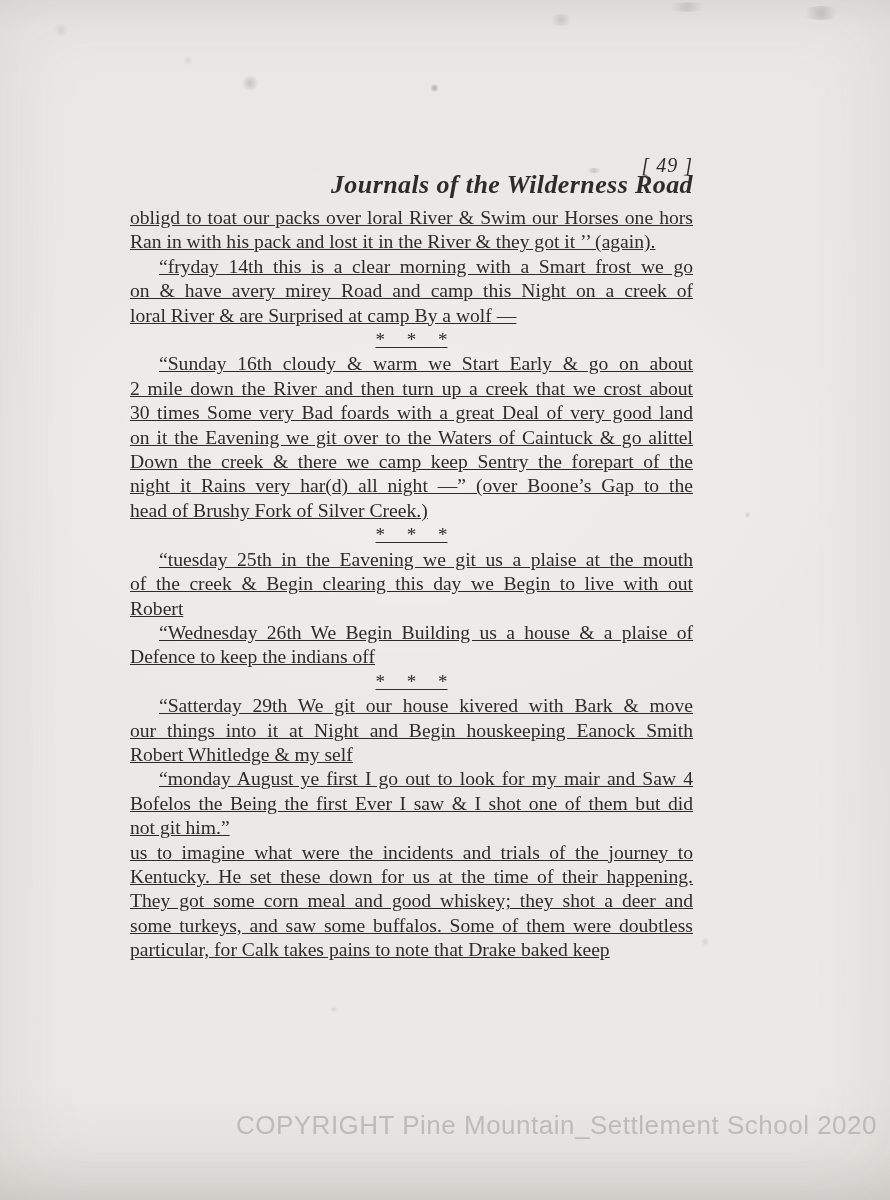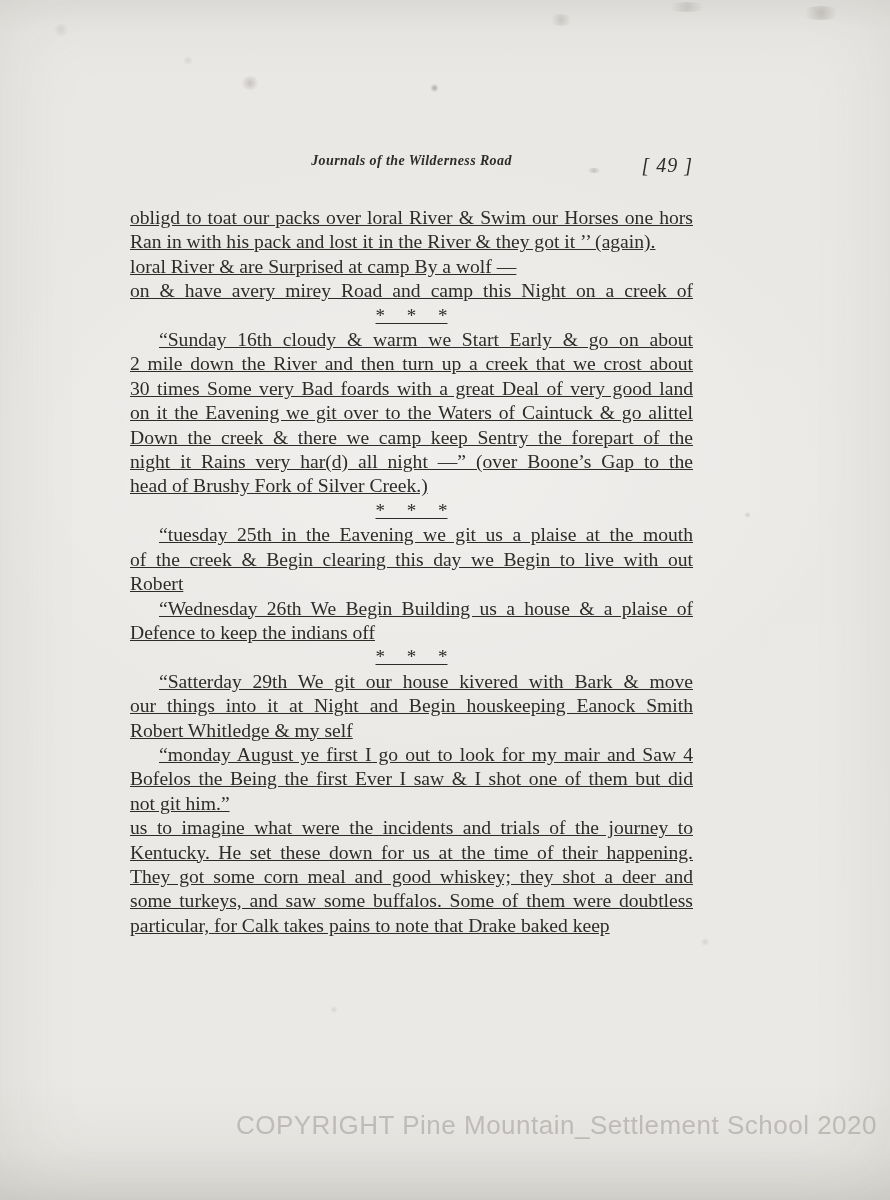--- a/index.html
+++ b/index.html
@@ -11,23 +11,23 @@
     font-family: "Liberation Serif", "DejaVu Serif", serif;
     color: #2e2c29;
     background:
       radial-gradient(ellipse 620px 420px at 46% 38%, rgba(255,255,255,0.30), rgba(255,255,255,0) 75%),
       linear-gradient(180deg, #e4e2df 0px, #eae8e5 30px, #ebe9e6 1080px, #e5e3df 1150px, #dcdad6 1185px, #d6d4d0 1200px);
     box-shadow: inset 0 0 80px rgba(115,110,102,0.14);
   }
 
   .header { position: absolute; left: 130px; top: 153px; width: 563px; height: 28px; }
   .running-title {
-    display: block; text-align: center;
+    display: block; text-align: right;
     font-style: italic; font-weight: 600;
-    font-size: 14px; letter-spacing: 0.4px;
+    font-size: 26px; letter-spacing: 0.4px; margin-top: 17px;
   }
   .page-number { position: absolute; right: 0px; top: 1px; font-size: 20px; letter-spacing: 1px; font-style: italic; }
 
   .body-block { position: absolute; left: 130px; top: 206px; width: 563px; font-size: 19.6px; line-height: 24.4px; text-decoration: underline; }
   .line { text-align: justify; text-align-last: justify; }
   .line.last { text-align-last: left; }
   .line.indent { text-indent: 29px; }
   .separator { text-align: center; word-spacing: 17px; font-size: 19px; line-height: 24.4px; }
 
   .watermark {
@@ -75,22 +75,23 @@
     <span class="running-title">Journals of the Wilderness Road</span>
     <span class="page-number">[ 49 ]</span>
   </div>
 
   <div class="body-block" id="body-block">
       <div class="paragraph">
         <div class="line">obligd to toat our packs over loral River &amp; Swim our Horses one hors</div>
         <div class="line last">Ran in with his pack and lost it in the River &amp; they got it ’’ (again).</div>
       </div>
       <div class="paragraph">
+        <div class="line indent">“fryday 14th this is a clear morning with a Smart frost we go</div>
+        <div class="line">on &amp; have avery mirey Road and camp this Night on a creek of</div>
         <div class="line last">loral River &amp; are Surprised at camp By a wolf —</div>
-        <div class="line">on &amp; have avery mirey Road and camp this Night on a creek of</div>
       </div>
       <div class="separator">* * *</div>
       <div class="paragraph">
         <div class="line indent">“Sunday 16th cloudy &amp; warm we Start Early &amp; go on about</div>
         <div class="line">2 mile down the River and then turn up a creek that we crost about</div>
         <div class="line">30 times Some very Bad foards with a great Deal of very good land</div>
         <div class="line">on it the Eavening we git over to the Waters of Caintuck &amp; go alittel</div>
         <div class="line">Down the creek &amp; there we camp keep Sentry the forepart of the</div>
         <div class="line">night it Rains very har(d) all night —” (over Boone’s Gap to the</div>
         <div class="line last">head of Brushy Fork of Silver Creek.)</div>

